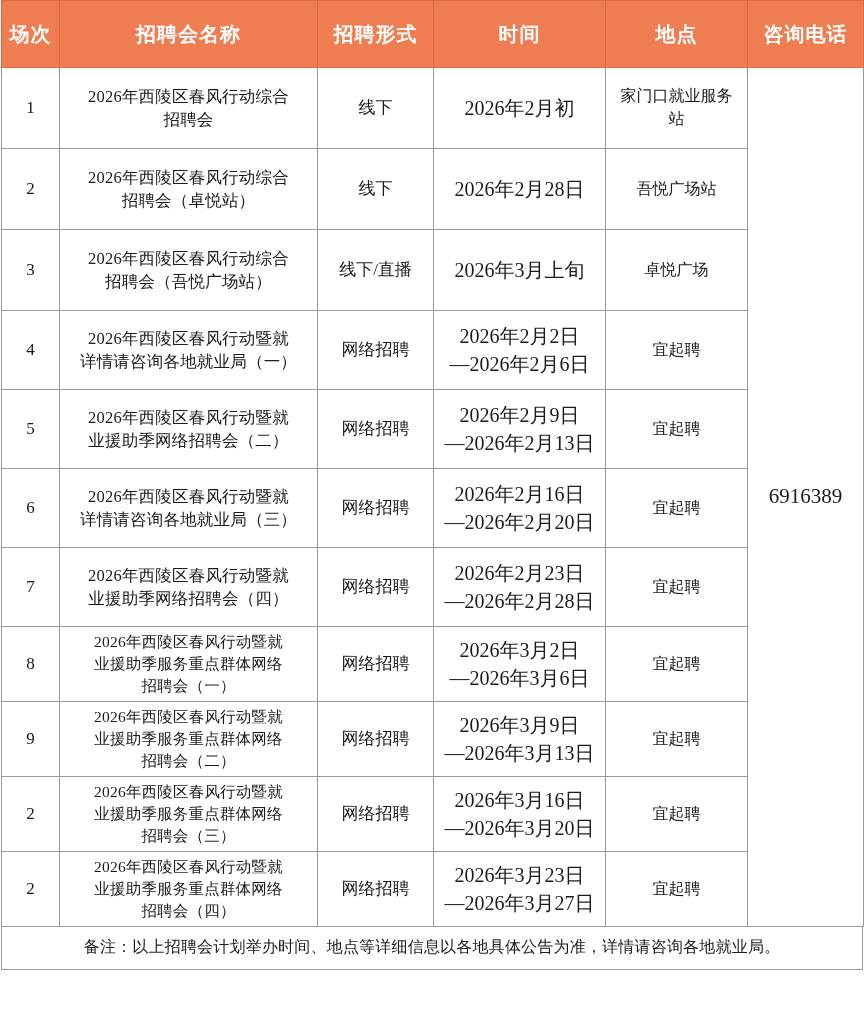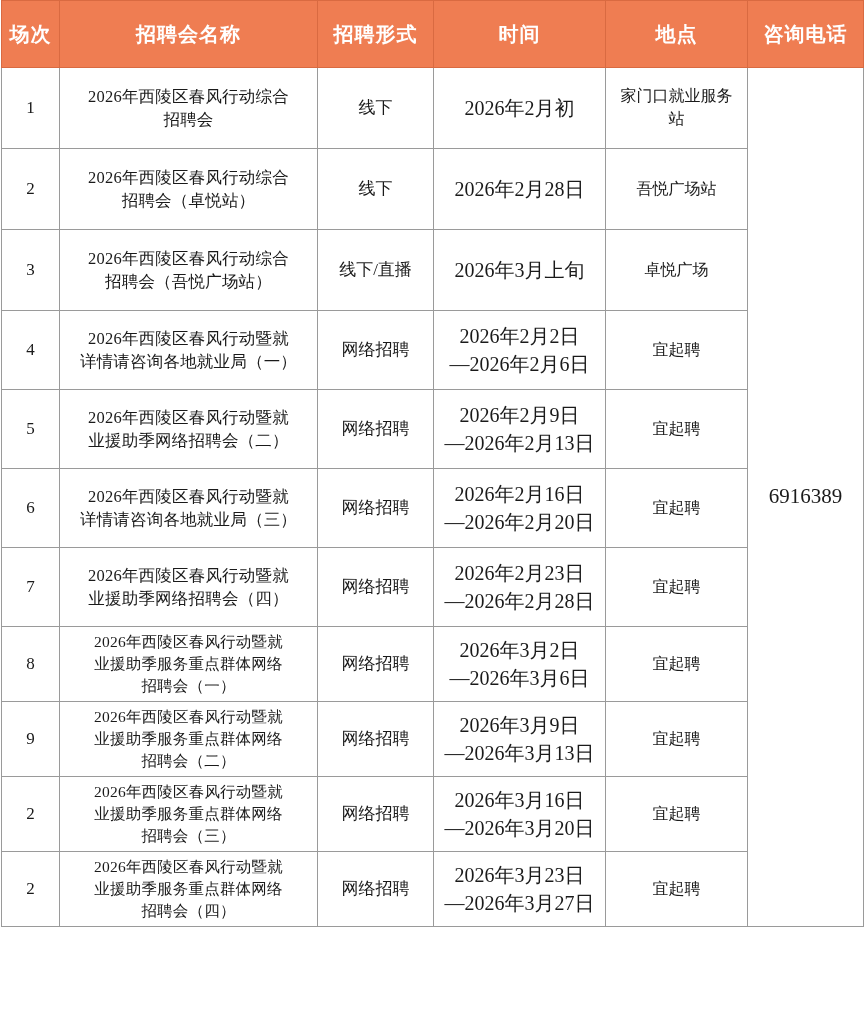--- a/index.html
+++ b/index.html
@@ -283,13 +283,14 @@
           <span class="line2">2026年3月23日</span>
           <span class="line2">—2026年3月27日</span>
         </td>
         <td class="place row-low">
           <span class="line2">宜起聘</span>
         </td>
       </tr>
     </tbody>
   </table>
 
+  <div class="note">备注：以上招聘会计划举办时间、地点等详细信息以各地具体公告为准，详情请咨询各地就业局。</div>
 </div>
 
 </body></html>

